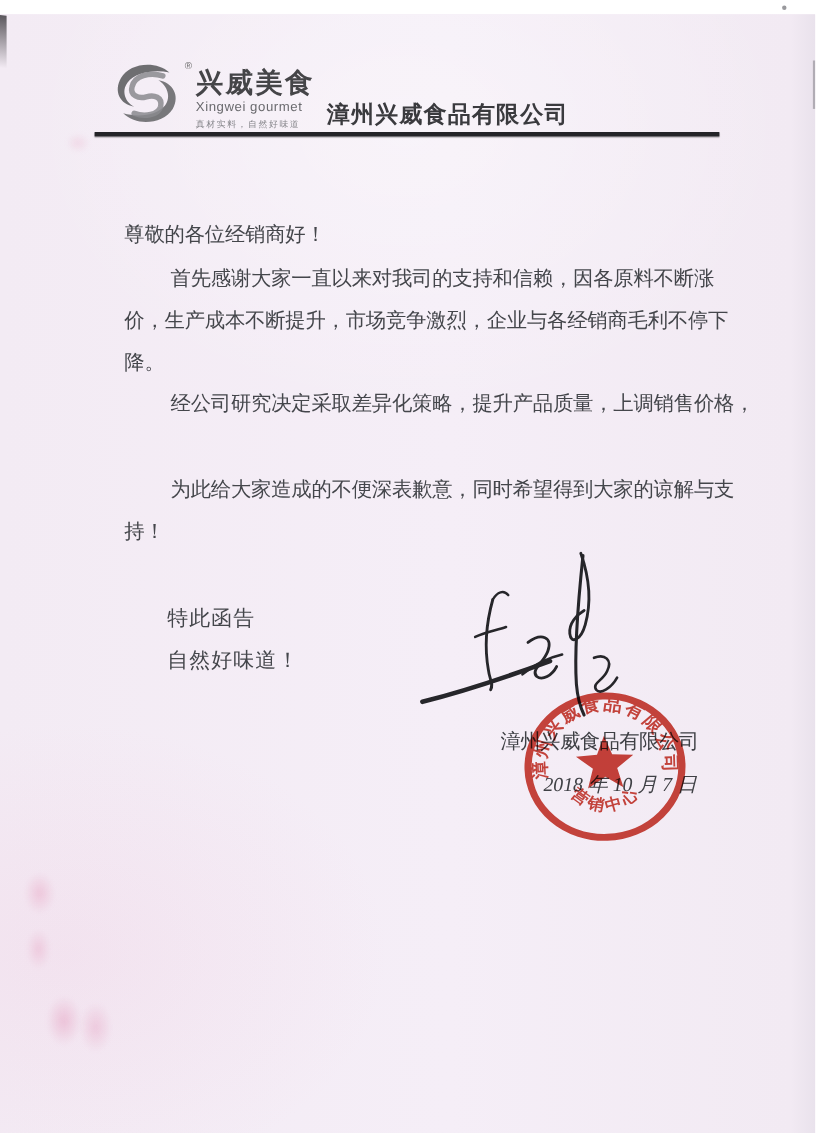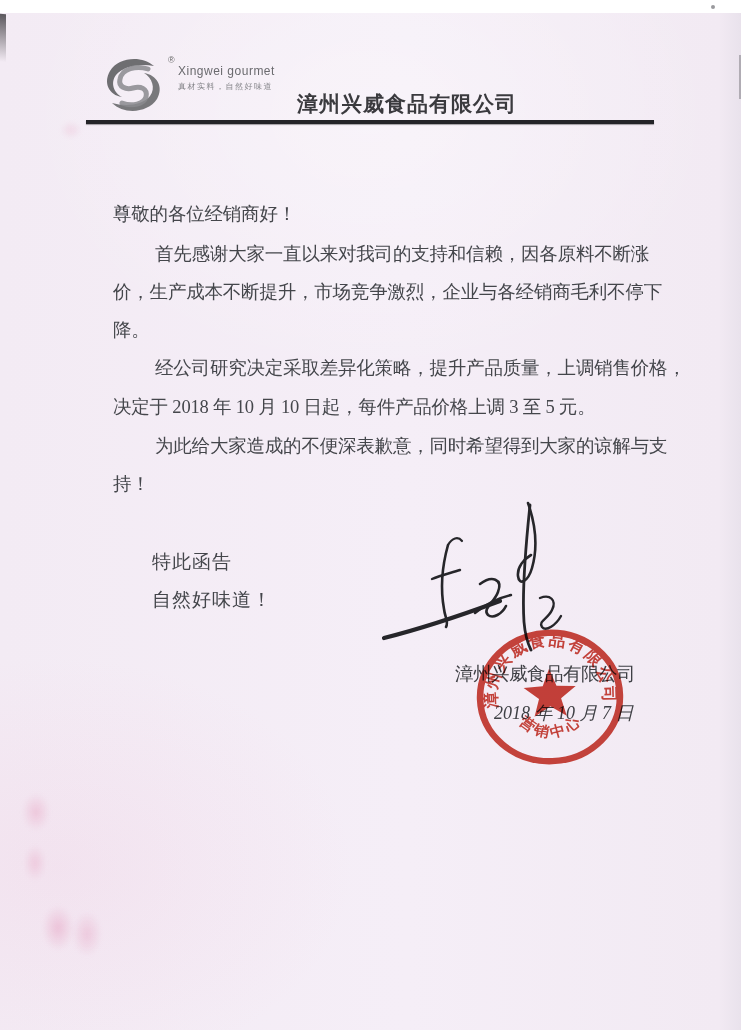--- a/index.html
+++ b/index.html
@@ -92,34 +92,34 @@
   <div class="logo-wrap">
     <svg width="74" height="66" viewBox="0 0 74 66">
       <path d="M58,13 C46,2 22,4 14,18 C7,30 13,42 26,44 C18,40 14,30 20,22 C27,13 44,10 58,13 Z" fill="#5f5f63" opacity="0.9"></path>
       <path d="M16,50 C28,62 52,60 61,46 C68,34 61,22 48,20 C56,25 60,35 54,43 C47,52 30,54 16,50 Z" fill="#6a6a6e" opacity="0.9"></path>
       <path d="M52,16 C40,12 26,16 24,26 C22,34 30,37 37,35 C44,33 52,35 50,44 C48,51 36,54 26,50" fill="none" stroke="#8a8a8e" stroke-width="5" stroke-linecap="round" opacity="0.85"></path>
     </svg>
     <span class="reg-mark">®</span>
   </div>
 
   <div class="brand-block">
+    <div class="brand-cn">兴威美食</div>
     <div class="brand-en">Xingwei gourmet</div>
     <div class="brand-tagline">真材实料，自然好味道</div>
   </div>
 
   <div class="company-name-header">漳州兴威食品有限公司</div>
   <div class="header-rule"></div>
 
 
   <div class="line" style="top:189px">尊敬的各位经销商好！</div>
   <div class="line indent" style="top:229px">首先感谢大家一直以来对我司的支持和信赖，因各原料不断涨</div>
   <div class="line" style="top:267px">价，生产成本不断提升，市场竞争激烈，企业与各经销商毛利不停下</div>
   <div class="line" style="top:305px">降。</div>
   <div class="line indent" style="top:343px">经公司研究决定采取差异化策略，提升产品质量，上调销售价格，</div>
-  <div class="line" style="top:382px">决定于 2018 年 10 月 10 日起，每件产品价格上调 3 至 5 元。</div>
   <div class="line indent" style="top:421px">为此给大家造成的不便深表歉意，同时希望得到大家的谅解与支</div>
   <div class="line" style="top:459px">持！</div>
 
   <div class="closing" style="top:536px">特此函告</div>
   <div class="closing" style="top:574px">自然好味道！</div>
 
   <svg class="signature-svg" viewBox="0 0 200 166">
     <g fill="none" stroke="#26262a" stroke-linecap="round">
       <path d="M4,147 C40,138 82,124 120,110" stroke-width="4.2"></path>
       <path d="M68,54 C63,72 60,96 64,118 C65,127 69,131 66,136" stroke-width="2.6"></path>

